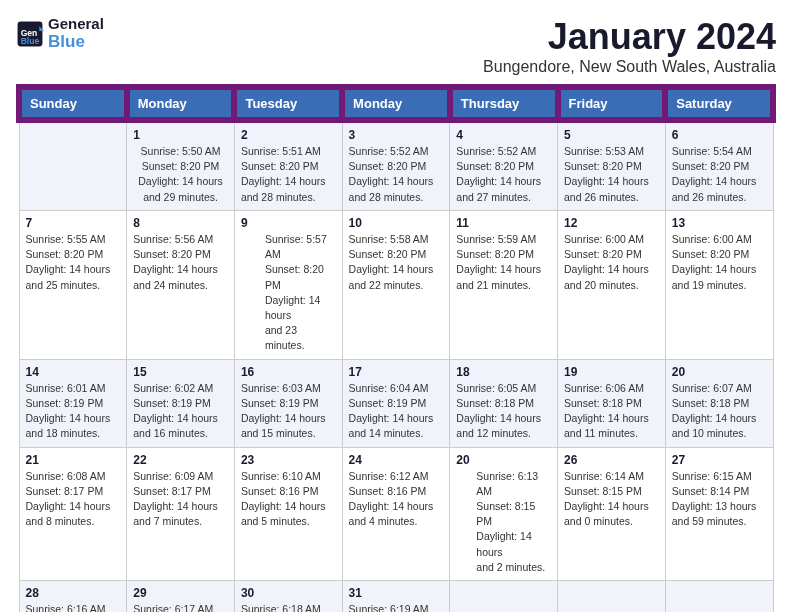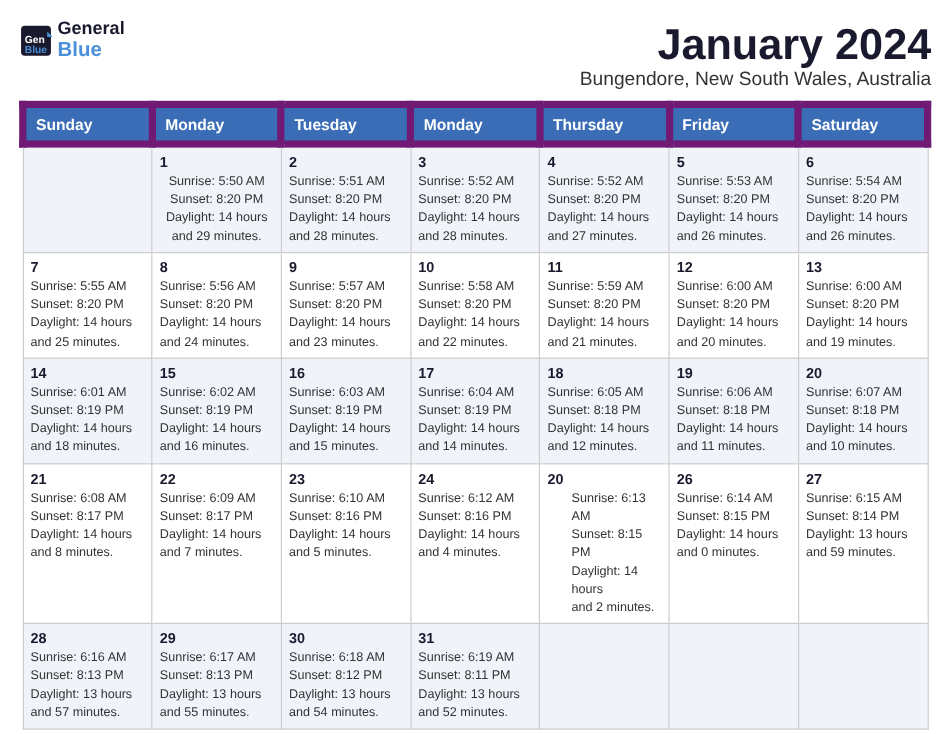--- a/index.html
+++ b/index.html
@@ -174,21 +174,21 @@
         </td>
         <td>
           <div class="day-number">8</div>
           <div class="day-info" style="white-space: pre-line;">Sunrise: 5:56 AM
 Sunset: 8:20 PM
 Daylight: 14 hours
 and 24 minutes.</div>
         </td>
         <td>
           <div class="day-number">9</div>
-          <div class="day-info" style="white-space: pre-line;">Sunrise: 5:57 AM
+          <div class="day-info" style="white-space: pre-line; margin-left: 24px;">Sunrise: 5:57 AM
 Sunset: 8:20 PM
 Daylight: 14 hours
 and 23 minutes.</div>
         </td>
         <td>
           <div class="day-number">10</div>
           <div class="day-info" style="white-space: pre-line;">Sunrise: 5:58 AM
 Sunset: 8:20 PM
 Daylight: 14 hours
 and 22 minutes.</div>

